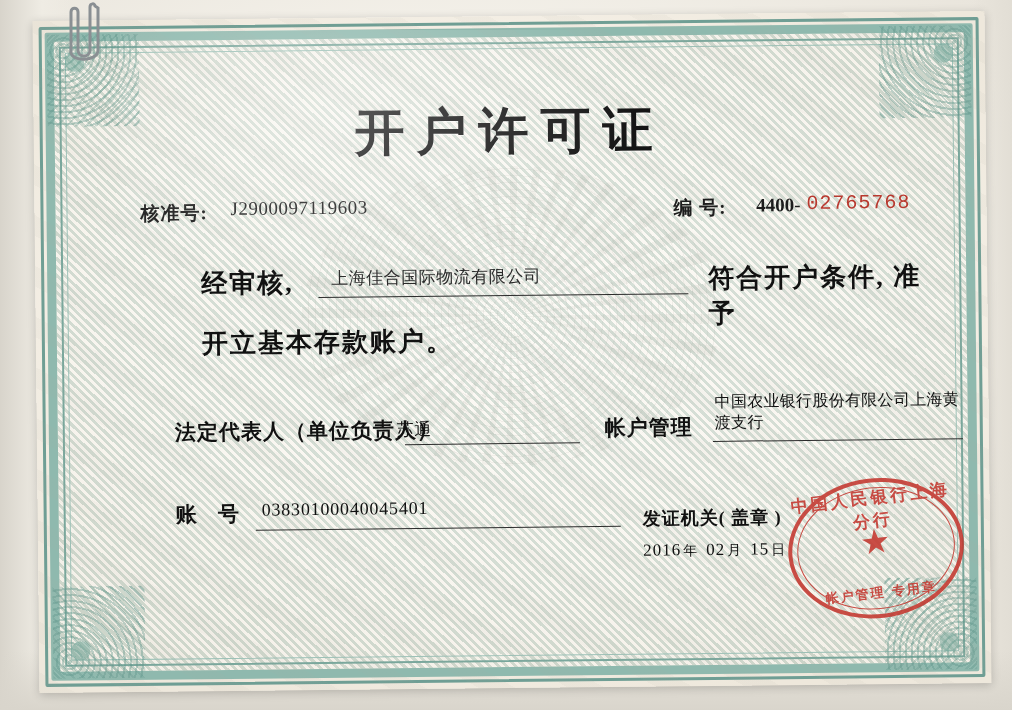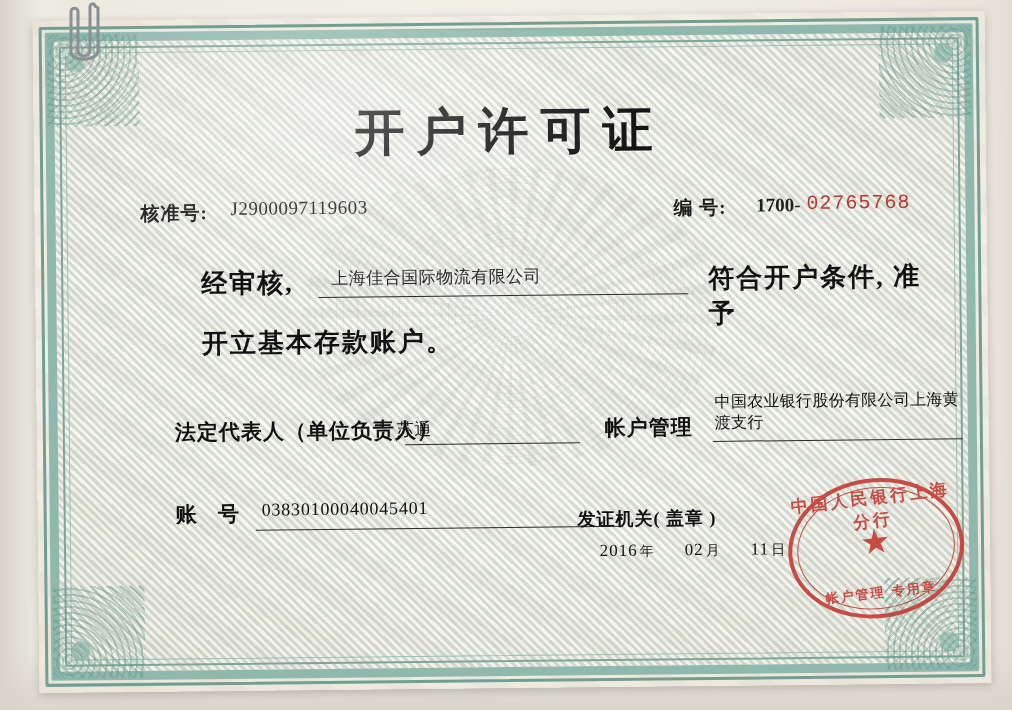--- a/index.html
+++ b/index.html
@@ -324,21 +324,21 @@
     color: #111;
     letter-spacing: 1px;
   }
   .issuer-label { font-weight: bold; }
   .issue-date {
     margin-top: 10px;
     font-size: 17px;
     letter-spacing: 1px;
     white-space: nowrap;
   }
-  .issue-date .num { font-family: "Liberation Serif", serif; margin-left: 22px; }
+  .issue-date .num { font-family: "Liberation Serif", serif; }
   .issue-date .unit { font-size: 14px; padding: 0 8px 0 2px; }
 
   
   .seal {
     position: absolute;
     right: 26px;
     bottom: 66px;
     width: 176px;
     height: 140px;
     transform: rotate(-6deg);
@@ -437,21 +437,21 @@
     <div class="watermark-text"></div>
 
     <div class="content">
 
       <div class="title">开户许可证</div>
 
       <div class="row-nums">
         <span class="approve-label">核准号:</span>
         <span class="approve-value">J2900097119603</span>
         <span class="serial-label">编 号:</span>
-        <span class="serial-prefix">1700-</span>
+        <span class="serial-prefix">4400-</span>
         <span class="serial-value">02765768</span>
       </div>
 
       <div class="body-line">
         <span class="l1-pre">经审核,</span>
         <span class="l1-fill"></span>
         <span class="l1-company">上海佳合国际物流有限公司</span>
         <span class="l1-post">符合开户条件, 准予</span>
       </div>
 
@@ -470,21 +470,21 @@
 
       <div class="row-acct">
         <span class="acct-label">账 号</span>
         <span class="acct-fill"></span>
         <span class="acct-value">03830100040045401</span>
       </div>
 
       <div class="issuer">
         <div class="issuer-label">发证机关( 盖章 )</div>
         <div class="issue-date">
-          <span class="num">2016</span><span class="unit">年</span><span class="num">02</span><span class="unit">月</span><span class="num">11</span><span class="unit">日</span>
+          <span class="num">2016</span><span class="unit">年</span><span class="num">02</span><span class="unit">月</span><span class="num">15</span><span class="unit">日</span>
         </div>
       </div>
 
     </div>
 
     <div class="seal">
       <div class="seal-ring"></div>
       <div class="seal-ring2"></div>
       <div class="seal-top-text">中国人民银行上海分行</div>
       <div class="seal-star">★</div>

